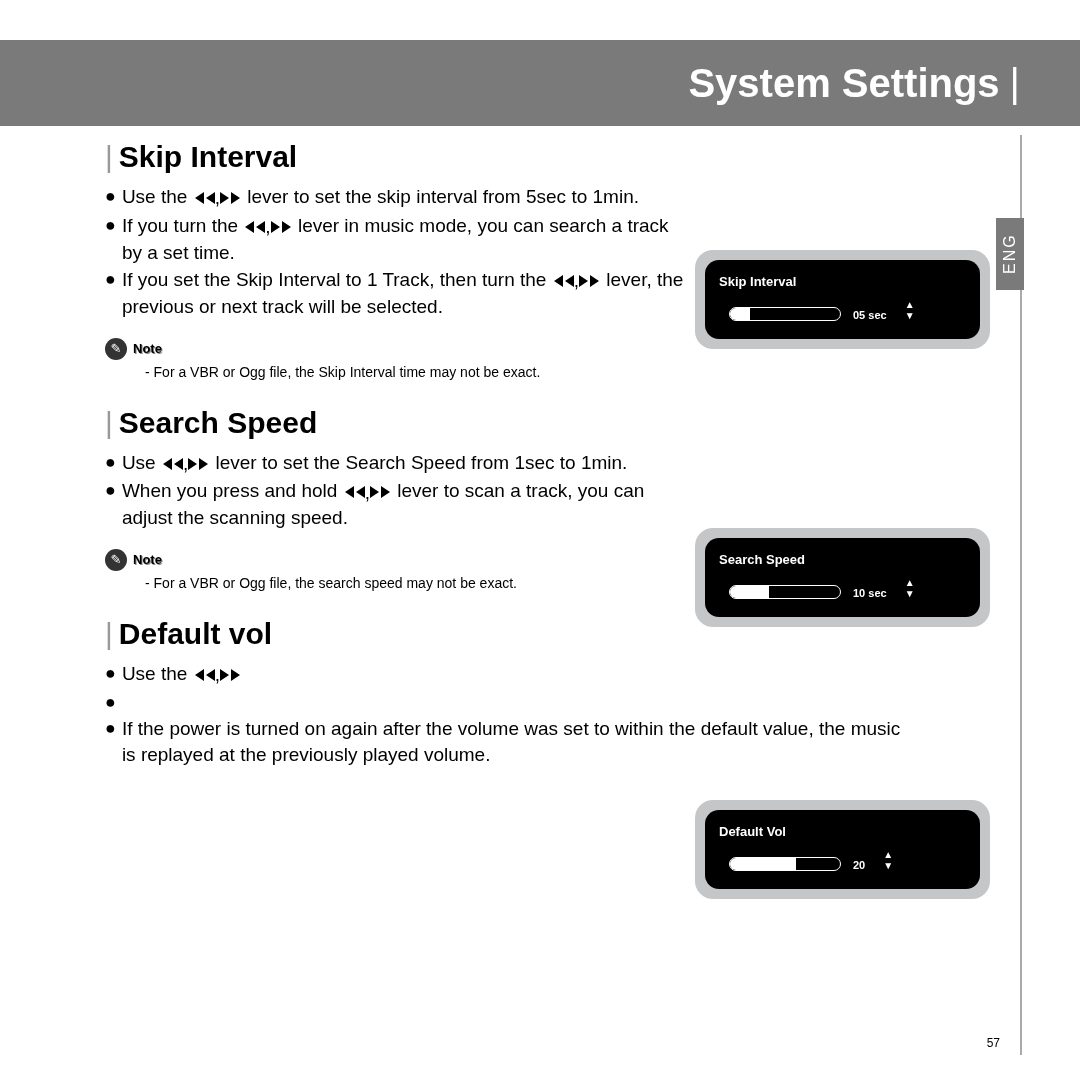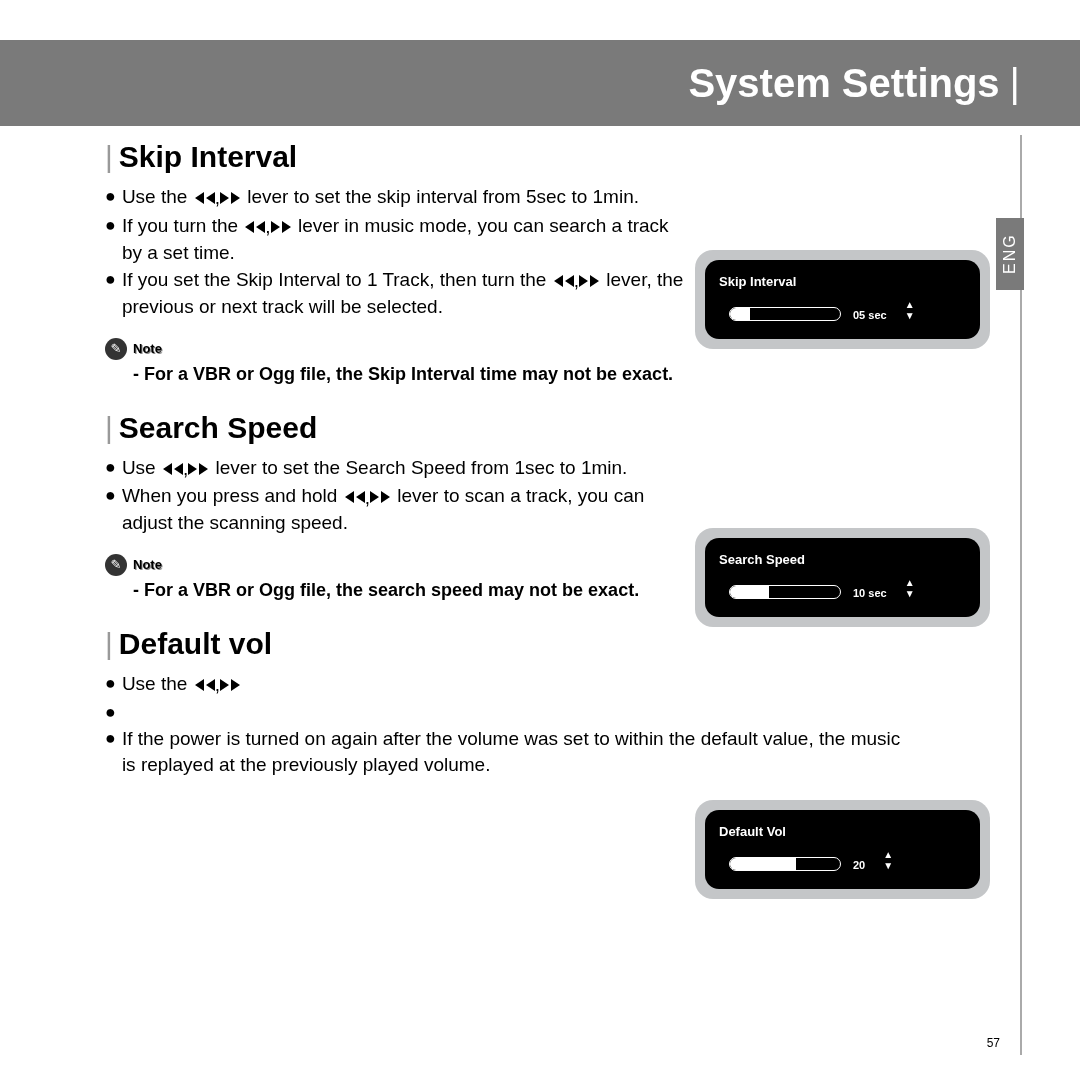--- a/index.html
+++ b/index.html
@@ -92,24 +92,23 @@
     justify-content: center;
     color: #fff;
     font-size: 13px;
   }
   .note-label {
     font-weight: bold;
     font-size: 13px;
     text-shadow: 1px 1px 0 #888;
   }
   .note-text {
-    font-size: 18px;
-    margin-left: 28px;
+    font-size: 14px;
+    margin-left: 40px;
     margin-bottom: 26px;
-    font-weight: bold;
   }
   .lever-icon {
     display: inline-flex;
     align-items: center;
     vertical-align: middle;
     margin: 0 2px;
   }
   .lever-icon svg {
     display: block;
   }

